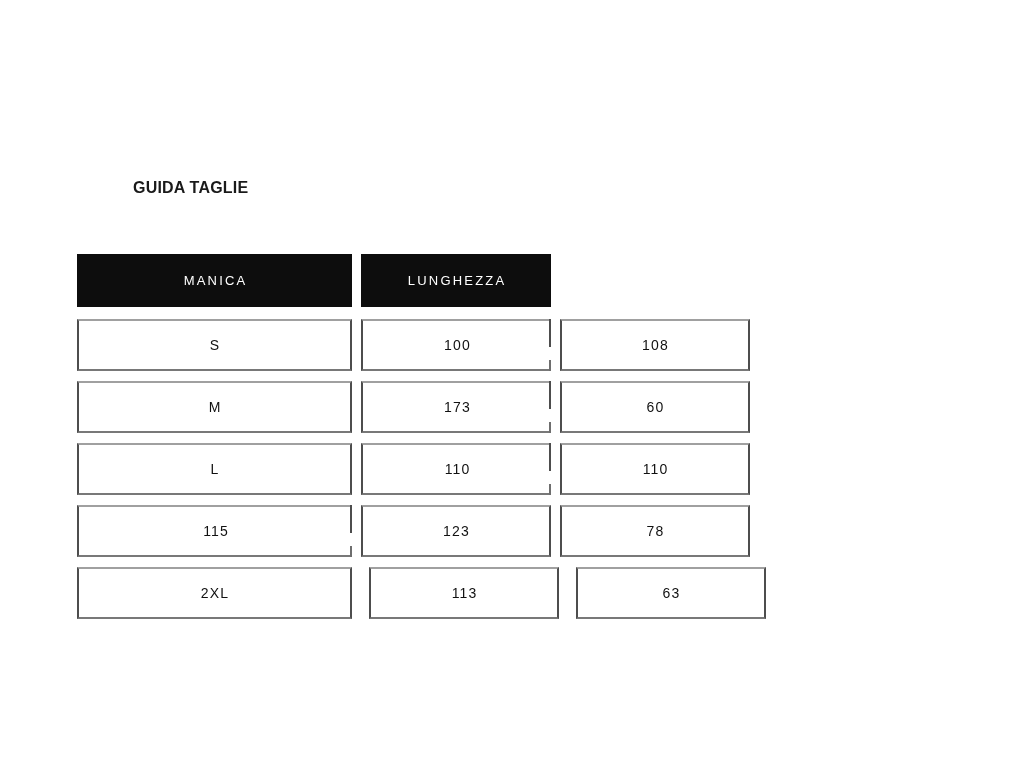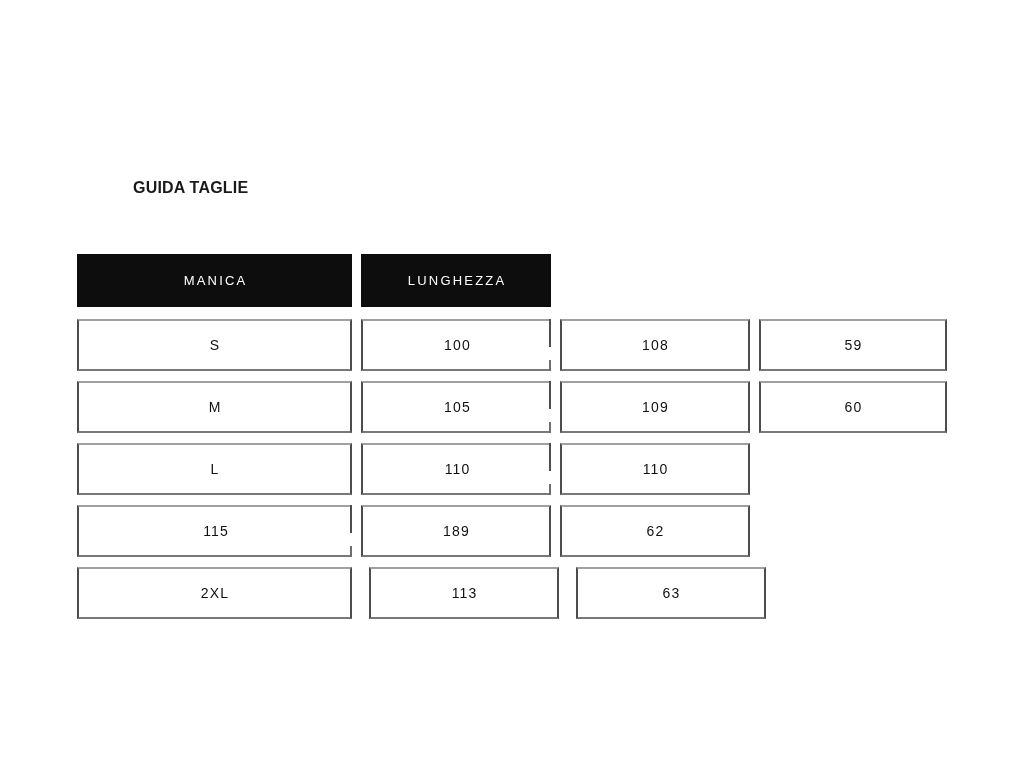--- a/index.html
+++ b/index.html
@@ -103,40 +103,38 @@
 
     <div class="header-row">
       <div class="header-cell">MANICA</div>
       <div class="header-cell">LUNGHEZZA</div>
     </div>
 
     <div class="body-row">
       <div class="cell">S</div>
       <div class="cell gap-right">100</div>
       <div class="cell">108</div>
-      <div class="cell">59</div>
     </div>
 
     <div class="body-row">
       <div class="cell">M</div>
-      <div class="cell gap-right">105</div>
-      <div class="cell">109</div>
+      <div class="cell gap-right">173</div>
       <div class="cell">60</div>
     </div>
 
     <div class="body-row">
       <div class="cell">L</div>
       <div class="cell gap-right">110</div>
       <div class="cell">110</div>
     </div>
 
     <div class="body-row">
       <div class="cell gap-right">115</div>
-      <div class="cell">189</div>
-      <div class="cell">62</div>
+      <div class="cell">123</div>
+      <div class="cell">78</div>
     </div>
 
     <div class="body-row">
       <div class="cell">2XL</div>
       <div class="cell">113</div>
       <div class="cell">63</div>
     </div>
 
   </div>
 </div>

